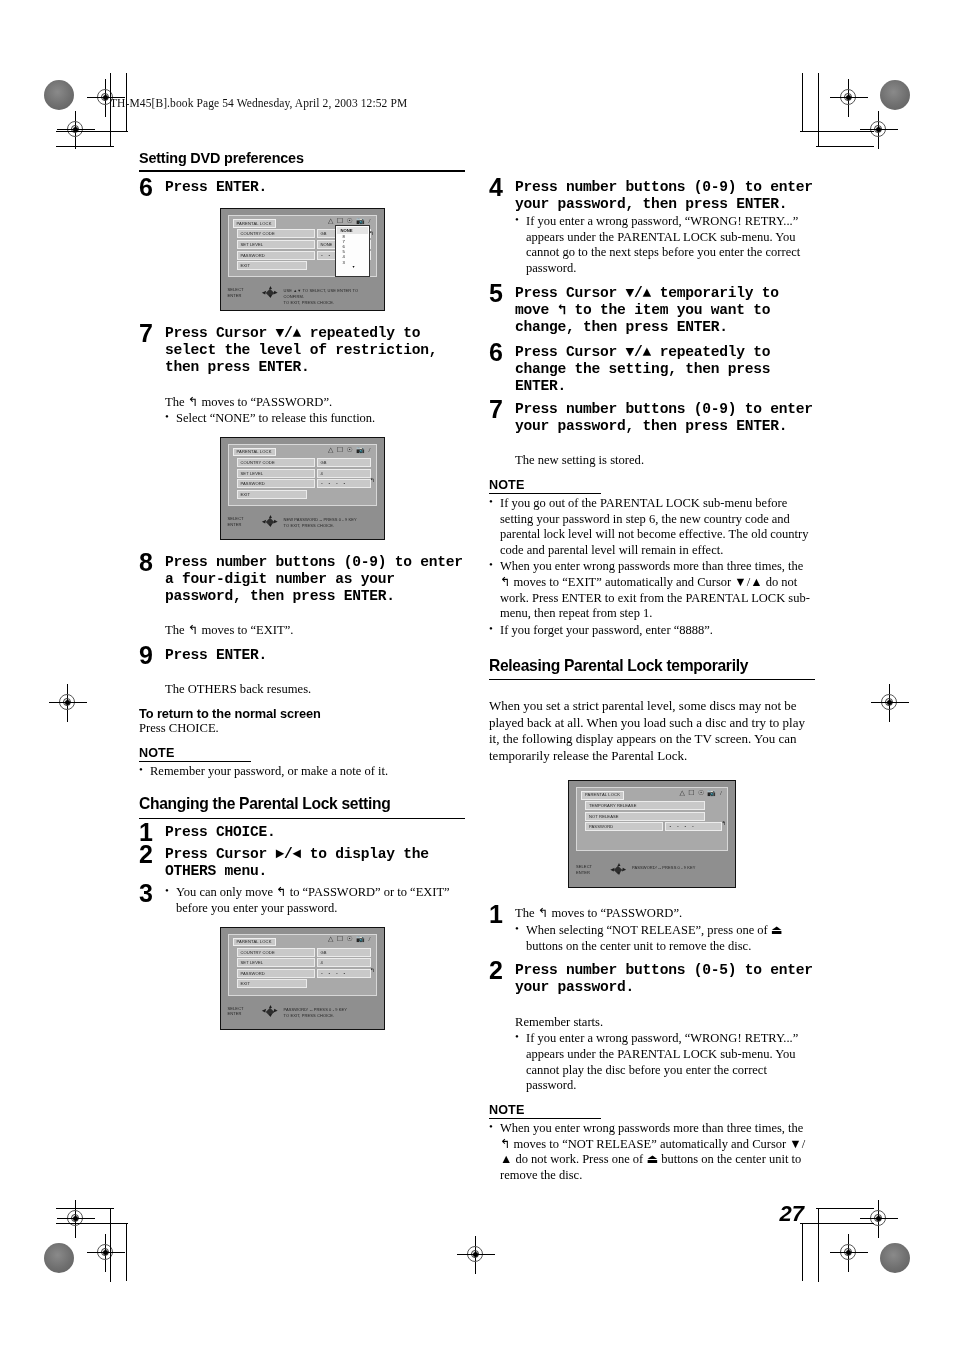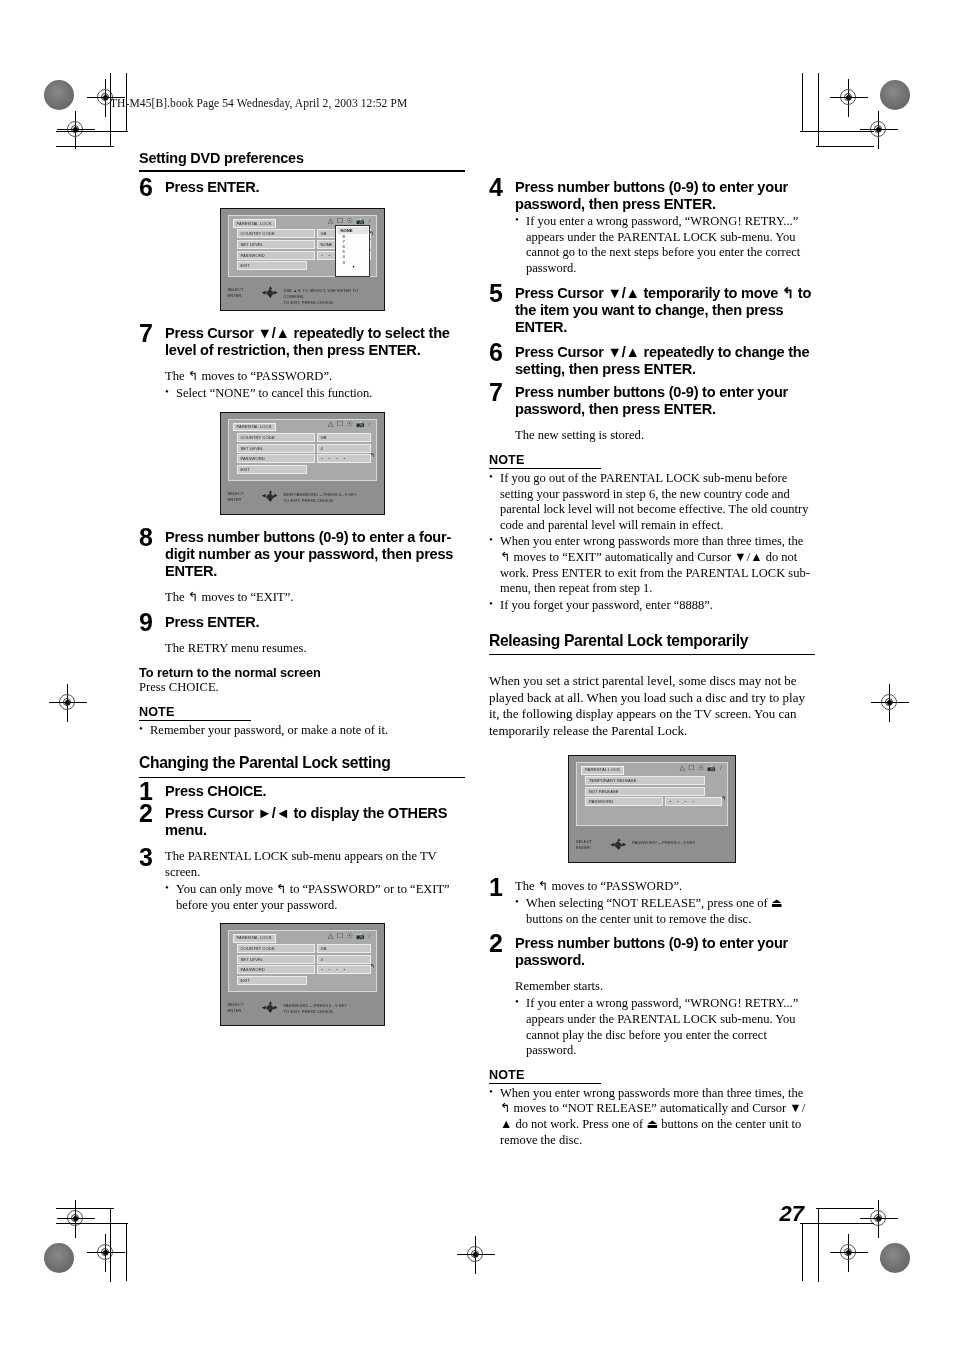--- a/index.html
+++ b/index.html
@@ -56,29 +56,29 @@
   }
 
   
   .step{position:relative;padding-left:26px;margin-top:7px;}
   .step .num{
     position:absolute;left:0;top:-4px;
     font-family:"Liberation Sans", sans-serif;
     font-weight:bold;font-size:25px;line-height:1;color:#000;
   }
   .step .txt{
-    font-family:Liberation Sans, sans-serif;
+    font-family:Liberation Mono, monospace;
     font-weight:bold;font-size:14.6px;line-height:1.17;color:#000;
     letter-spacing:-.25px;
   }
   .step.tight{margin-top:2px;}
 
   .body-txt{
     font-family:"Liberation Serif", serif;
-    font-size:12.6px;line-height:1.26;color:#000;margin-top:10px;
+    font-size:12.6px;line-height:1.26;color:#000;margin-top:18px;
   }
   .blist{margin:1px 0 0 0;padding:0;list-style:none;}
   .blist li{
     position:relative;padding-left:11px;
     font-family:"Liberation Serif", serif;
     font-size:12.5px;line-height:1.25;margin-top:1px;
   }
   .blist li:before{content:"\2022";position:absolute;left:0;top:-1px;font-size:11px;}
 
   .note-head{
@@ -340,21 +340,21 @@
           </div>
         </div>
       </div>
     </div>
 
     <div class="step" style="margin-top:14px;">
       <span class="num">7</span>
       <div class="txt">Press Cursor ▼/▲ repeatedly to select the level of restriction, then press ENTER.</div>
       <div class="body-txt">The ↰ moves to “PASSWORD”.</div>
       <ul class="blist">
-        <li>Select “NONE” to cancel this function.</li>
+        <li>Select “NONE” to release this function.</li>
       </ul>
     </div>
 
     <div class="shotwrap">
       <div class="shot w1" style="margin-top:10px;">
         <div class="panel">
           <div class="ptitle">PARENTAL LOCK</div>
           <div class="icons">
             <span>△</span>
             <span>☐</span>
@@ -404,21 +404,21 @@
 
     <div class="step" style="margin-top:14px;">
       <span class="num">8</span>
       <div class="txt">Press number buttons (0-9) to enter a four-digit number as your password, then press ENTER.</div>
       <div class="body-txt">The ↰ moves to “EXIT”.</div>
     </div>
 
     <div class="step" style="margin-top:8px;">
       <span class="num">9</span>
       <div class="txt">Press ENTER.</div>
-      <div class="body-txt">The RETRY menu resumes.</div>
+      <div class="body-txt">The OTHERS back resumes.</div>
     </div>
 
     <div class="minihead">To return to the normal screen</div>
     <div class="body-txt" style="margin-top:0;">Press CHOICE.</div>
 
     <div class="note-head">NOTE</div>
     <div class="note-rule"></div>
     <ul class="blist">
       <li>Remember your password, or make a note of it.</li>
     </ul>
@@ -429,21 +429,20 @@
     <div class="step tight">
       <span class="num">1</span>
       <div class="txt">Press CHOICE.</div>
     </div>
     <div class="step tight" style="margin-top:5px;">
       <span class="num">2</span>
       <div class="txt">Press Cursor ►/◄ to display the OTHERS menu.</div>
     </div>
     <div class="step tight" style="margin-top:5px;">
       <span class="num">3</span>
-      <div class="body-txt">The PARENTAL LOCK sub-menu appears on the TV screen.</div>
       <ul class="blist">
         <li>You can only move ↰ to “PASSWORD” or to “EXIT” before you enter your password.</li>
       </ul>
     </div>
 
     <div class="shotwrap">
       <div class="shot w1" style="margin-top:10px;">
         <div class="panel">
           <div class="ptitle">PARENTAL LOCK</div>
           <div class="icons">
@@ -584,21 +583,21 @@
     <div class="step" style="margin-top:16px;">
       <span class="num">1</span>
       <div class="body-txt">The ↰ moves to “PASSWORD”.</div>
       <ul class="blist">
         <li>When selecting “NOT RELEASE”, press one of ⏏ buttons on the center unit to remove the disc.</li>
       </ul>
     </div>
 
     <div class="step" style="margin-top:8px;">
       <span class="num">2</span>
-      <div class="txt">Press number buttons (0-9) to enter your password.</div>
+      <div class="txt">Press number buttons (0-5) to enter your password.</div>
       <div class="body-txt">Remember starts.</div>
       <ul class="blist">
         <li>If you enter a wrong password, “WRONG! RETRY...” appears under the PARENTAL LOCK sub-menu. You cannot play the disc before you enter the correct password.</li>
       </ul>
     </div>
 
     <div class="note-head">NOTE</div>
     <div class="note-rule"></div>
     <ul class="blist">
       <li>When you enter wrong passwords more than three times, the ↰ moves to “NOT RELEASE” automatically and Cursor ▼/▲ do not work. Press one of ⏏ buttons on the center unit to remove the disc.</li>

